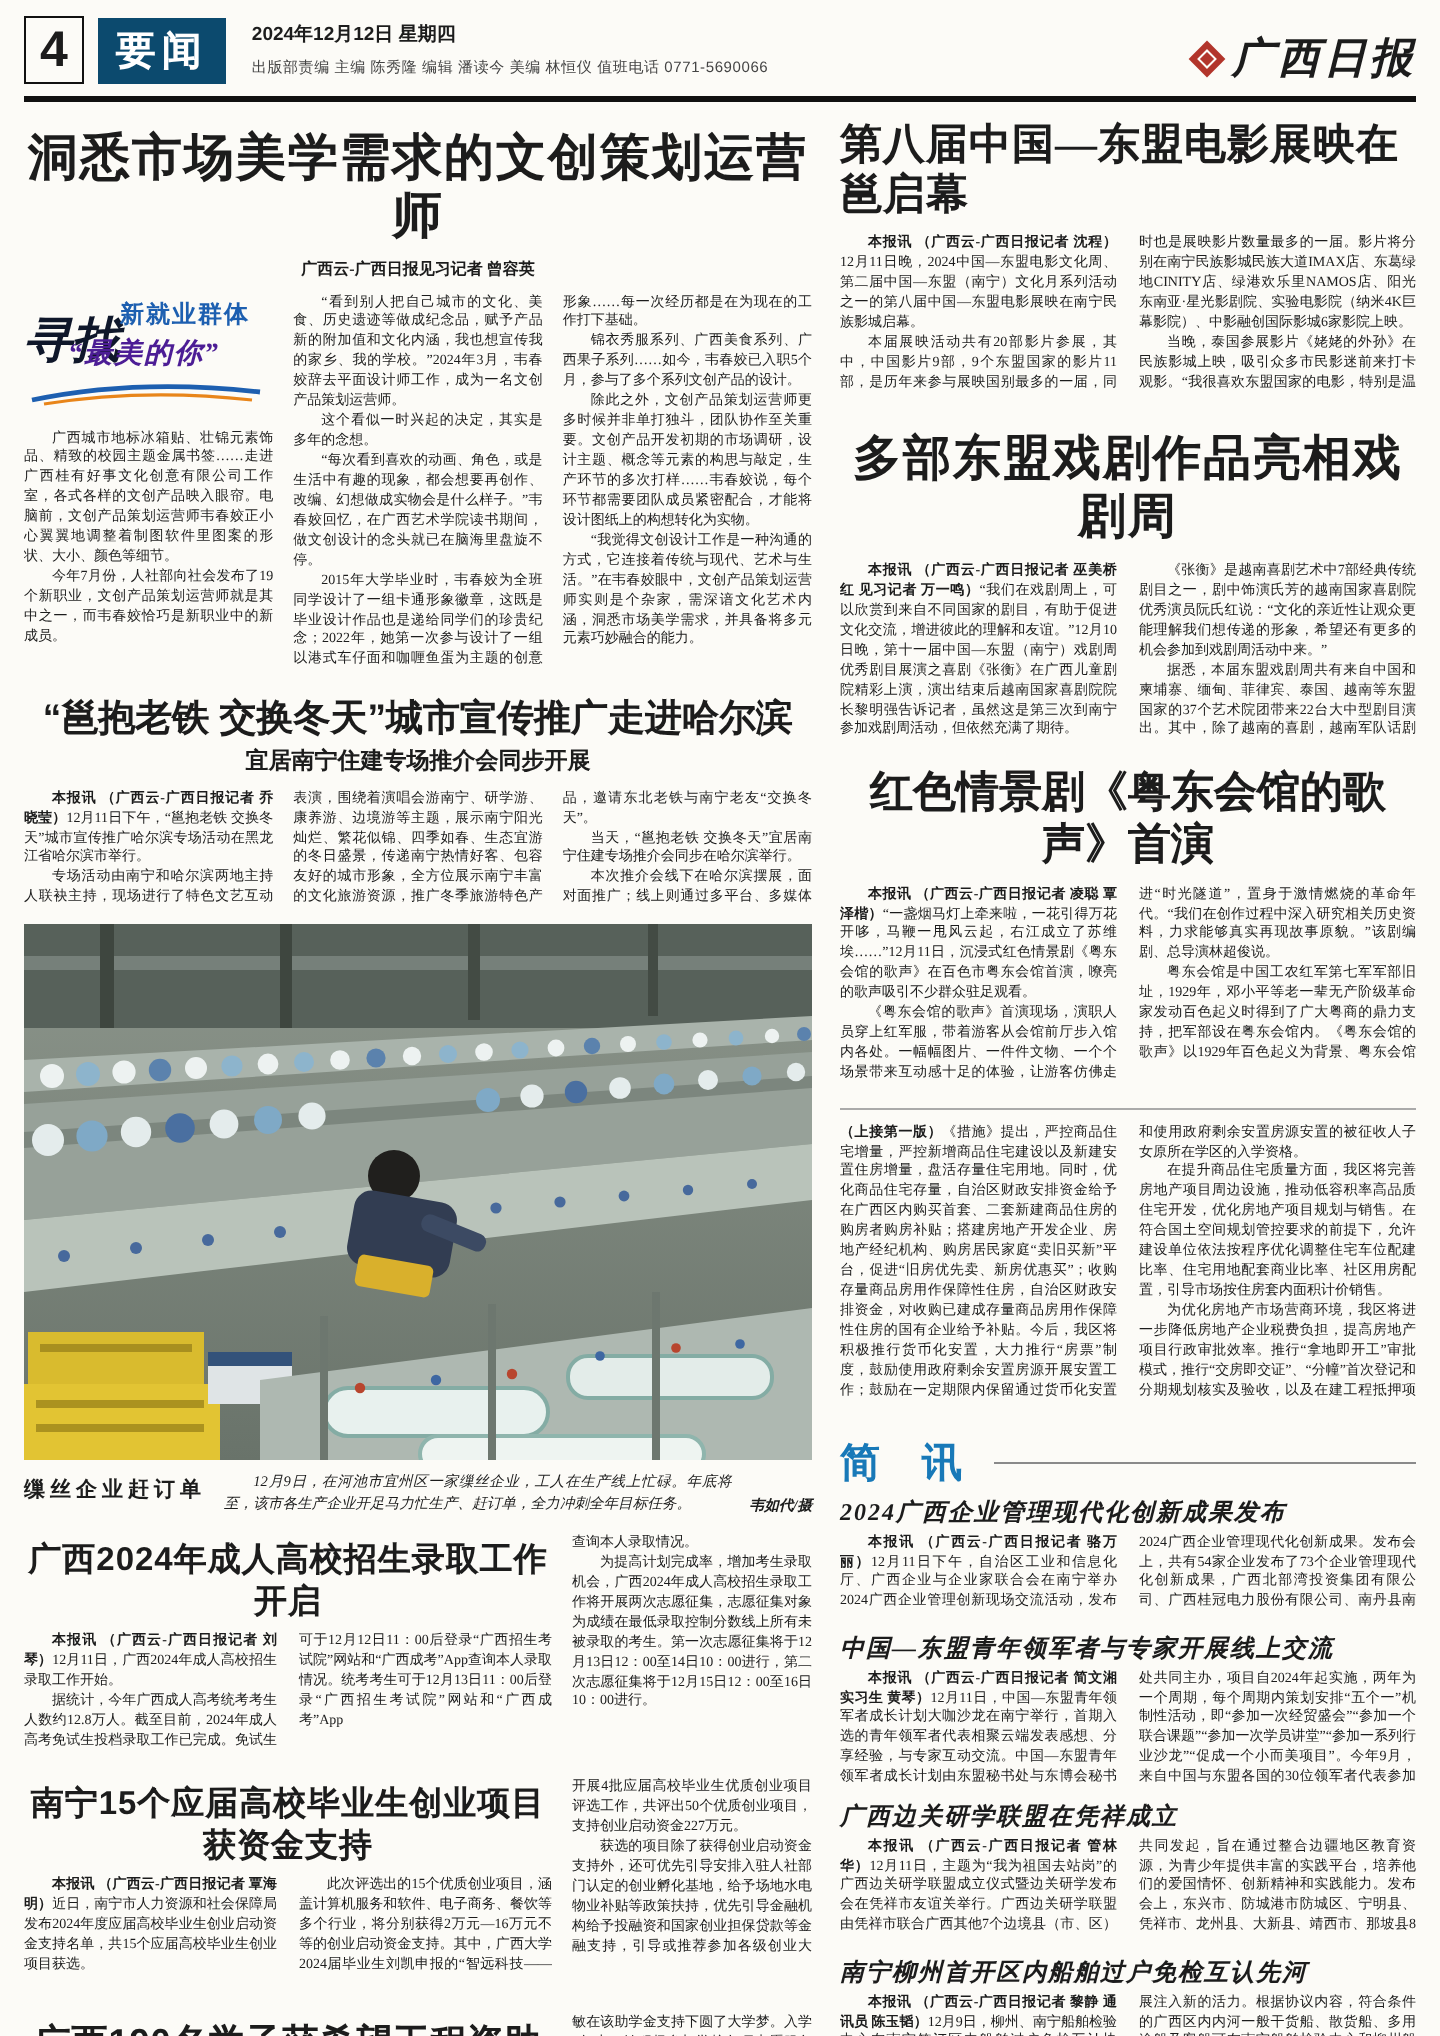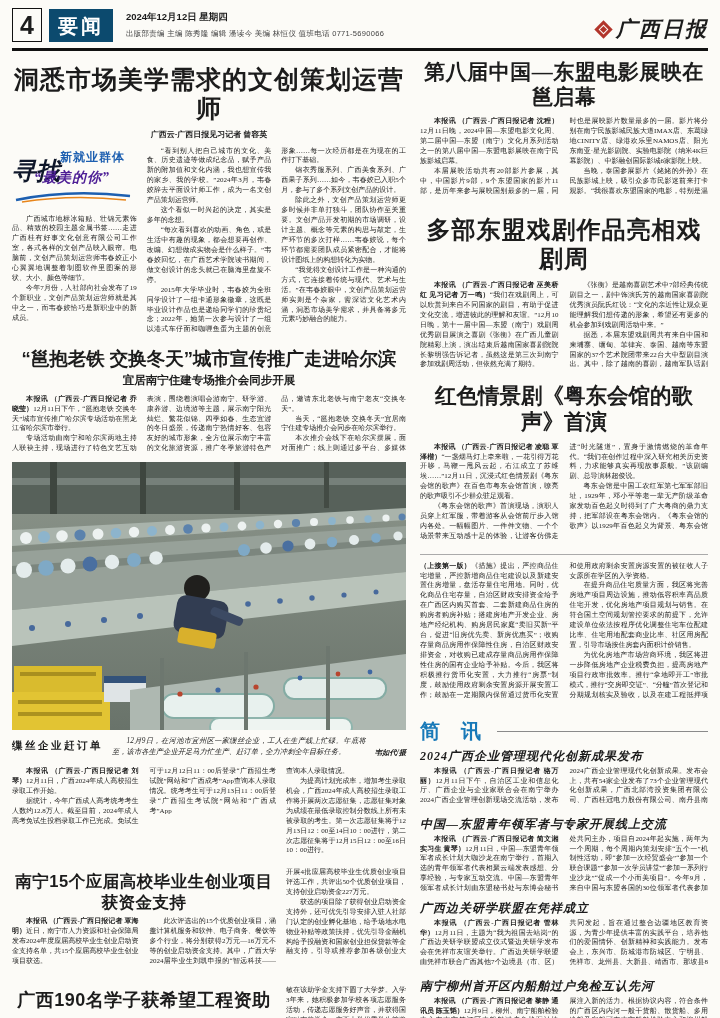--- a/index.html
+++ b/index.html
@@ -47,21 +47,21 @@
   .cap-credit{font-style:italic;font-weight:bold;font-size:7.3px;white-space:nowrap;align-self:flex-end;}
   
   .news-block{display:flex;gap:10px;margin-top:9px;}
   .news-main{flex:1;}
   .news-side{width:120px;overflow:hidden;}
   .c-title{font:bold 16.5px/1.25 "Liberation Sans","DejaVu Sans",sans-serif;text-align:center;letter-spacing:.5px;margin:3px 0 5px;}
   .e-title{font-size:18px;}
   .hC{height:64px;} .sC{height:92px;}
   .hD{height:60px;} .sD{height:88px;} .sE{height:98px;}
   
-  .f-title{font-weight:900;font-size:21px;line-height:1.2;text-align:center;margin:3px 0 7px;letter-spacing:.5px;}
+  .f-title{font-weight:900;font-size:21px;line-height:1.2;text-align:left;margin:3px 0 7px;letter-spacing:.5px;}
   .g-title{font-weight:900;font-size:24px;line-height:1.2;text-align:center;margin:13px 0 7px;letter-spacing:1px;}
   .o-title{font-weight:900;font-size:21.5px;line-height:1.2;text-align:center;margin:13px 0 7px;}
   .hF{height:86px;} .hG{height:90px;} .hH{height:100px;}
   .continued{margin-top:11px;border-top:1px solid #aaa;padding-top:7px;}
   .hK{height:146px;}
   .cont-label{font-weight:bold;}
   .briefs-hd{display:flex;align-items:center;gap:8px;margin:10px 0 4px;}
   .briefs-hd .txt{font-weight:bold;font-size:20px;color:#1879b8;letter-spacing:8px;}
   .briefs-hd .ln{flex:1;height:1px;background:#8a8a8a;}
   .brief{margin-bottom:4px;}
@@ -228,20 +228,21 @@
         </svg>
         <div class="caption bodytxt">
           <span class="cap-title">缫丝企业赶订单</span>
           <span class="cap-text">12月9日，在河池市宜州区一家缫丝企业，工人在生产线上忙碌。年底将至，该市各生产企业开足马力忙生产、赶订单，全力冲刺全年目标任务。</span>
           <span class="cap-credit">韦如代/摄</span>
         </div>
       </div>
 
       <div class="news-block">
         <div class="news-main">
+          <div class="c-title">广西2024年成人高校招生录取工作开启</div>
           <div class="bodytxt body2 hC">
             <p><b class="lede">本报讯 （广西云-广西日报记者 刘琴）</b><span>12月11日，广西2024年成人高校招生录取工作开始。</span></p>
             <p>据统计，今年广西成人高考统考考生人数约12.8万人。截至目前，2024年成人高考免试生投档录取工作已完成。免试生可于12月12日11：00后登录“广西招生考试院”网站和“广西成考”App查询本人录取情况。统考考生可于12月13日11：00后登录“广西招生考试院”网站和“广西成考”App</p>
           </div>
         </div>
         <div class="news-side bodytxt sC">
           <p class="cont">查询本人录取情况。</p>
           <p>为提高计划完成率，增加考生录取机会，广西2024年成人高校招生录取工作将开展两次志愿征集，志愿征集对象为成绩在最低录取控制分数线上所有未被录取的考生。第一次志愿征集将于12月13日12：00至14日10：00进行，第二次志愿征集将于12月15日12：00至16日10：00进行。</p>
         </div>
       </div>

